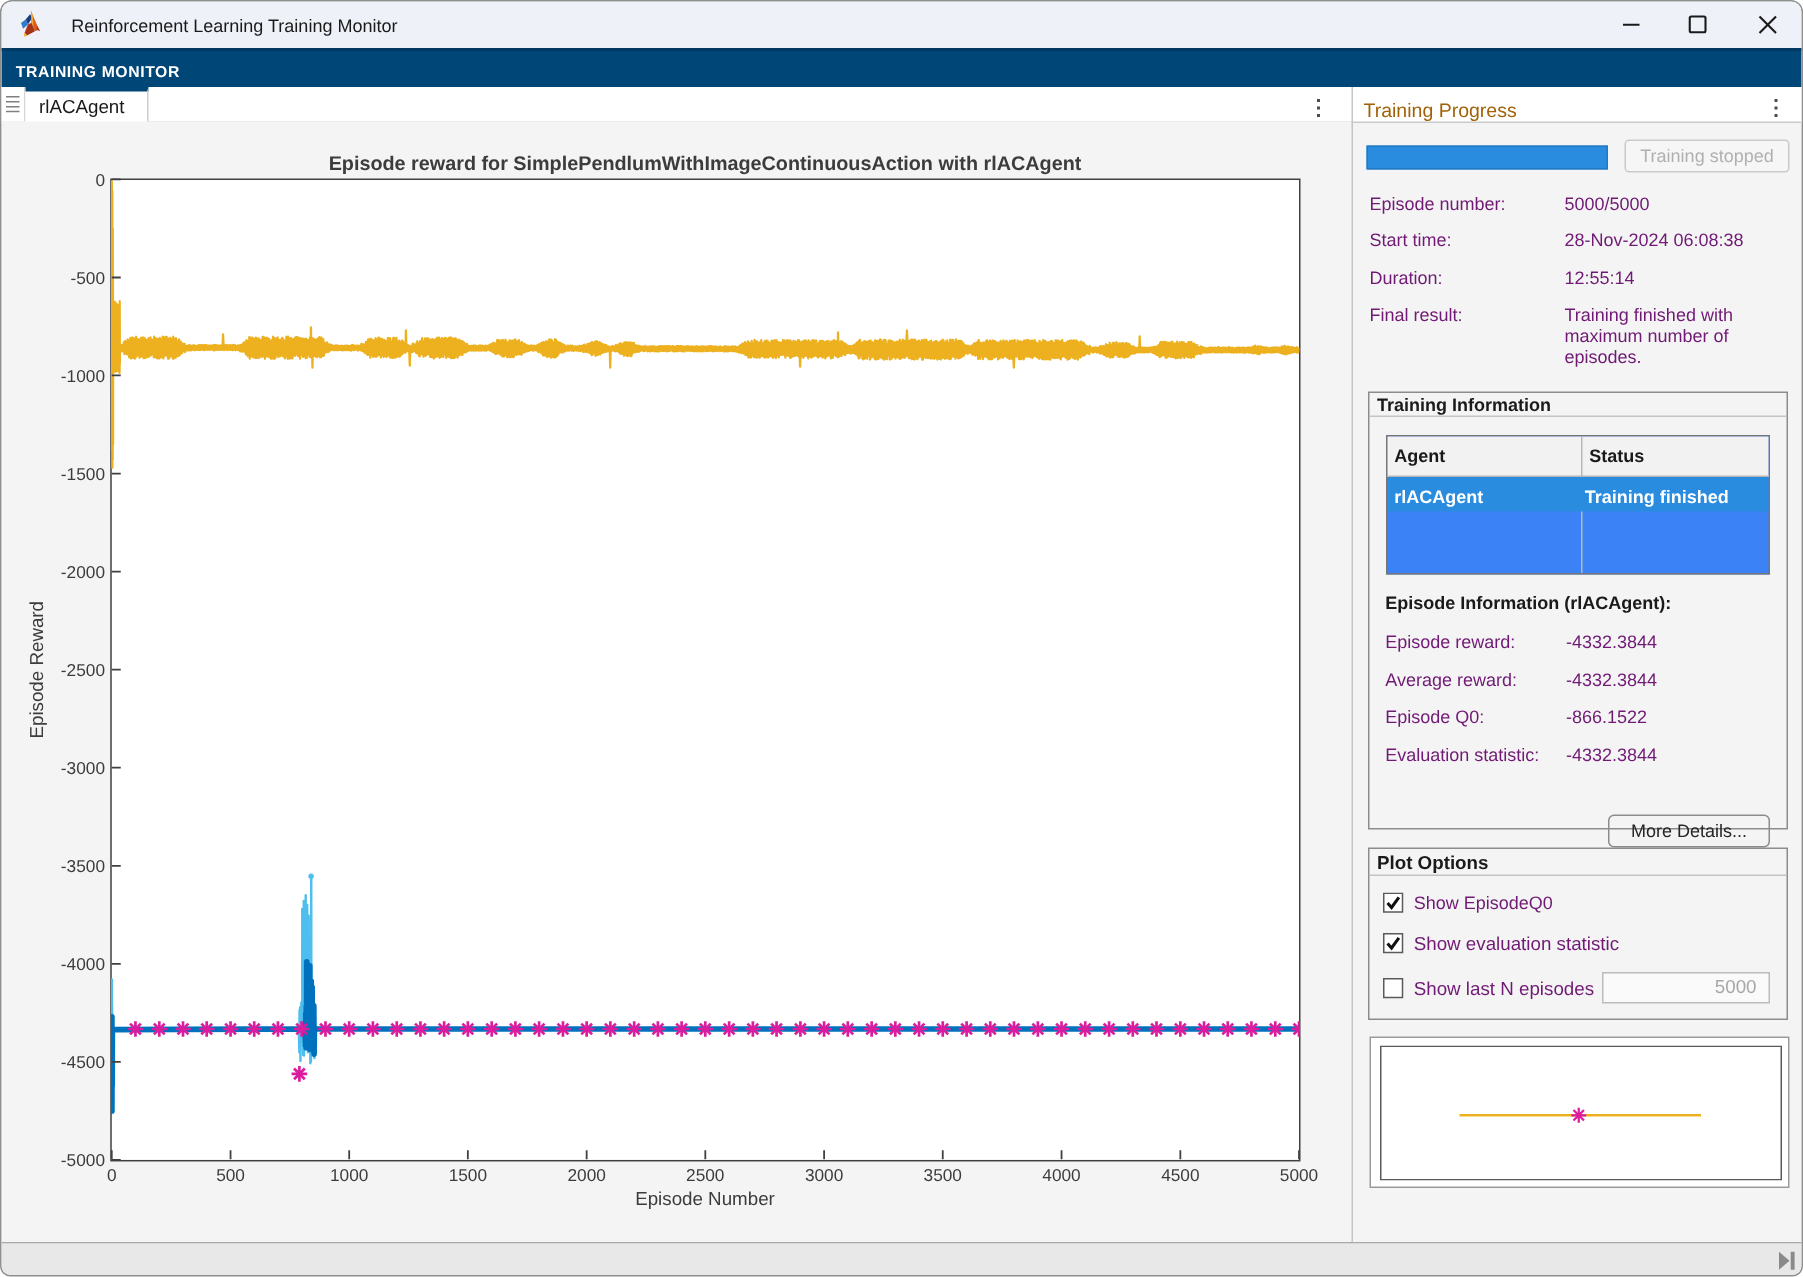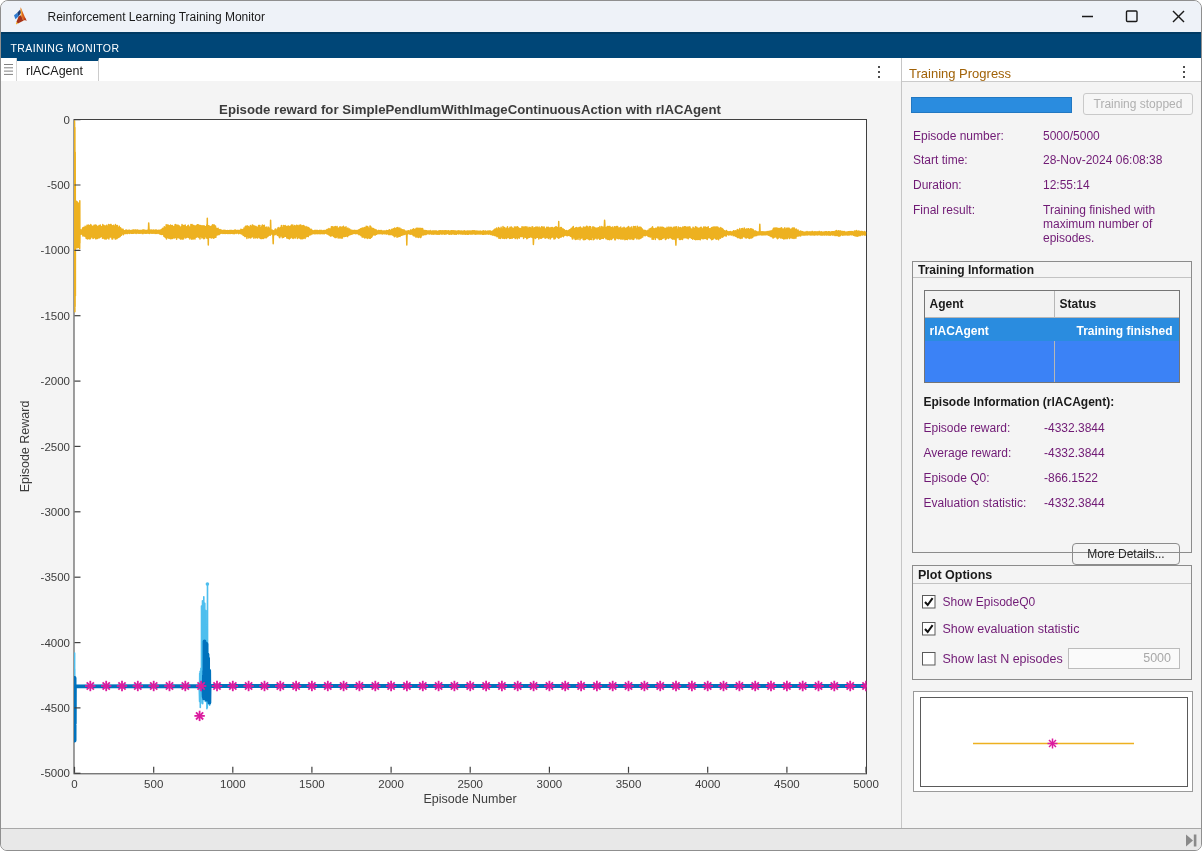--- a/index.html
+++ b/index.html
@@ -4,21 +4,21 @@
 <style>
   html,body{margin:0;padding:0;width:1202px;height:851px;overflow:hidden;
     font-family:"Liberation Sans",sans-serif;background:#fff;}
   .abs{position:absolute;}
   #win{position:absolute;left:0;top:0;width:1200px;height:849px;
     border:1px solid #8f8f8f;border-radius:8px 8px 7px 7px;background:#f4f4f4;overflow:hidden;}
   #titlebar{position:absolute;left:0;top:0;width:1200px;height:31px;background:#eef2f8;}
   #titletext{position:absolute;left:30.5px;top:8.5px;font-size:12px;color:#1a1a1a;margin-left:16px;}
   #navbar{position:absolute;left:0;top:31px;width:1200px;height:26px;background:#004677;
     border-top:2px solid #003a63;box-sizing:border-box;}
-  #navtext{position:absolute;left:9.5px;top:40.5px;font-size:10.5px;font-weight:normal;color:#fff;letter-spacing:.4px;}
+  #navtext{position:absolute;left:9.5px;top:40.5px;font-size:10.5px;font-weight:bold;color:#fff;letter-spacing:.4px;}
   #tabstrip{position:absolute;left:0;top:57px;width:1200px;height:23px;background:#fff;border-bottom:1px solid #cbcbcb;}
   #menubtn{position:absolute;left:0;top:57px;width:15px;height:23px;background:#fff;border-right:1px solid #d5d5d5;}
   #tab{position:absolute;left:16px;top:57px;width:82px;height:24px;background:#fff;
     border-right:1px solid #ccc;border-top:3px solid #004677;box-sizing:border-box;}
   #tabtext{position:absolute;left:25px;top:63px;font-size:12.5px;color:#1a1a1a;}
   .vdots{position:absolute;width:2.3px;height:2.3px;background:#4d4d4d;}
   #chartpanel{position:absolute;left:0;top:80px;width:900px;height:747px;background:#f4f4f4;}
   #vsep{position:absolute;left:900px;top:57px;width:1px;height:791px;background:#c6c6c6;}
   #rpanel{position:absolute;left:901px;top:57px;width:299px;height:770px;background:#f4f4f4;}
   #rphead{position:absolute;left:0px;top:0px;width:299px;height:23px;background:#fff;border-bottom:1px solid #cbcbcb;}
@@ -220,21 +220,21 @@
     <div class="boxtitle" style="left:16px;top:205px">Training Information</div>
     <div class="abs" style="left:11px;top:218.5px;width:278px;height:1px;background:#c3c3c3"></div>
 
     <div class="abs" style="left:21.5px;top:232px;width:256.5px;height:93px;border:1px solid #757575;background:#3b82f6;box-sizing:border-box">
       <div class="abs" style="left:0;top:0;width:254.5px;height:26px;background:#f2f2f2;border-bottom:1px solid #b7b7b7"></div>
       <div class="abs" style="left:129px;top:0;width:1px;height:91px;background:#b7b7b7"></div>
       <div class="abs" style="left:5px;top:6px;font-size:12px;font-weight:bold;color:#1a1a1a">Agent</div>
       <div class="abs" style="left:135px;top:6px;font-size:12px;font-weight:bold;color:#1a1a1a">Status</div>
       <div class="abs" style="left:0;top:27px;width:254.5px;height:23px;background:#2a8cdf"></div>
       <div class="abs" style="left:5px;top:32.5px;font-size:12px;font-weight:bold;color:#fff">rlACAgent</div>
-      <div class="abs" style="left:152px;top:32.5px;font-size:12px;font-weight:bold;color:#fff">Training finished</div>
+      <div class="abs" style="left:132px;top:32.5px;font-size:12px;font-weight:bold;color:#fff">Training finished</div>
     </div>
     <div class="boxtitle" style="left:21.5px;top:337px">Episode Information (rlACAgent):</div>
     <div class="lbl" style="left:21.5px;top:363px">Episode reward:</div>
       <div class="lbl" style="left:142px;top:363px">-4332.3844</div>
     <div class="lbl" style="left:21.5px;top:388px">Average reward:</div>
       <div class="lbl" style="left:142px;top:388px">-4332.3844</div>
     <div class="lbl" style="left:21.5px;top:413px">Episode Q0:</div>
       <div class="lbl" style="left:142px;top:413px">-866.1522</div>
     <div class="lbl" style="left:21.5px;top:438px">Evaluation statistic:</div>
       <div class="lbl" style="left:142px;top:438px">-4332.3844</div>

